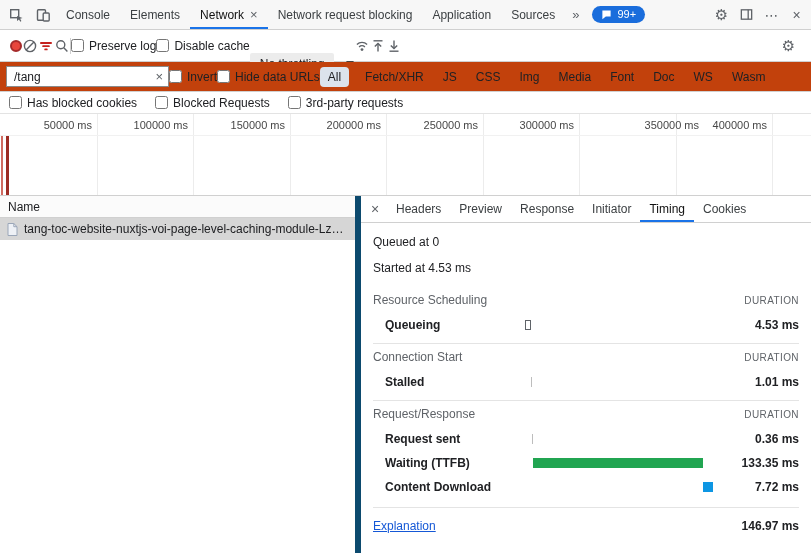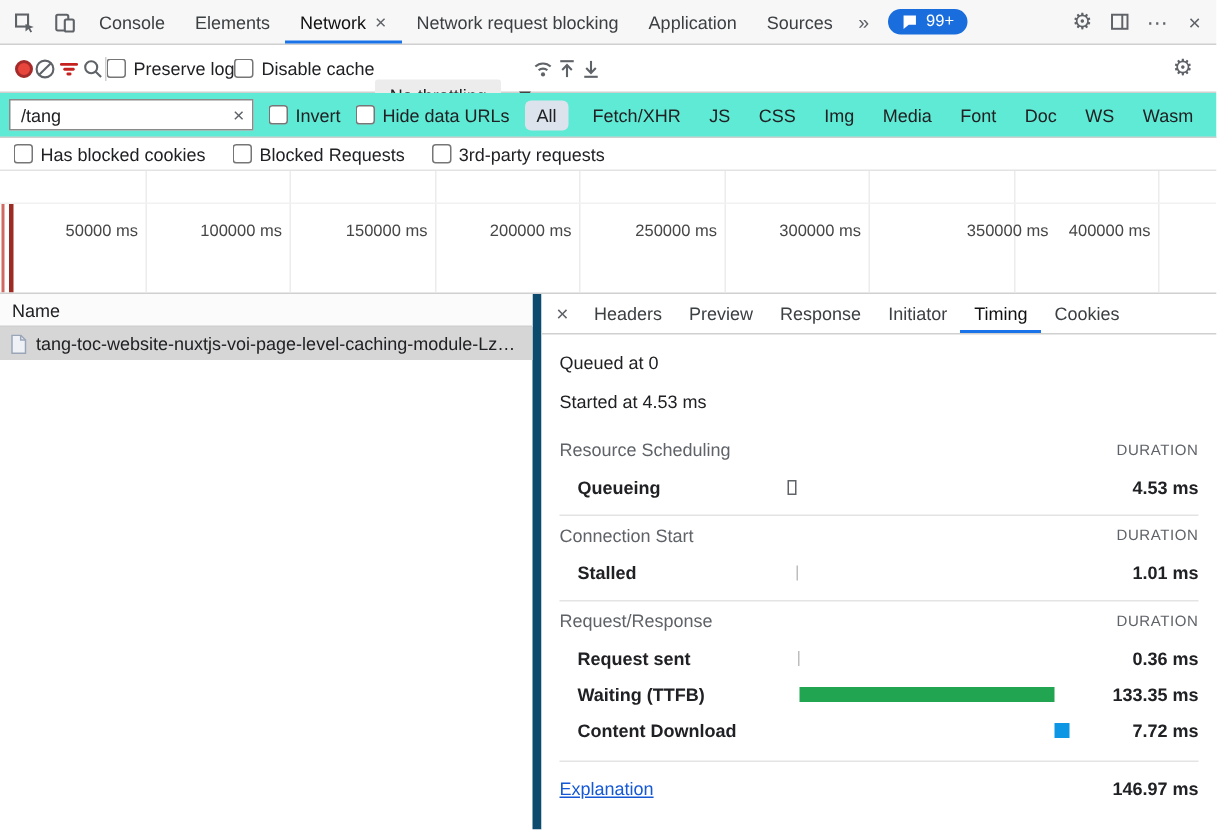--- a/index.html
+++ b/index.html
@@ -28,36 +28,36 @@
   .checkbox-label { display:flex; align-items:center; gap:5px; white-space:nowrap; cursor:default; }
   input[type=checkbox] { width:13px; height:13px; margin:0; }
   .throttle { display:flex; align-items:center; gap:12px;margin-top:36px; }
   .throttle-box { background:#ececec; padding:4px 10px; border-radius:2px; white-space:nowrap; }
   .caret { width:0; height:0; border-left:4px solid transparent; border-right:4px solid transparent; border-top:5px solid #444; }
   .icon16 { width:16px; height:16px; color:#5f6368; flex:none; }
   .push-right { margin-left:auto; }
   .gear-glyph { font-size:15px; color:#5f6368; }
 
   
-  .filterbar { height:30px; flex:none; display:flex; align-items:center; gap:10px; padding:0 6px; background:#5eead4; border-bottom:1px solid #d0d0d0; }
+  .filterbar { height:30px; flex:none; display:flex; align-items:center; gap:0; padding:0 6px; background:#c2410c; border-bottom:1px solid #d0d0d0; }
   .filter-input-wrap { display:flex; align-items:center; width:163px; height:21px; border:1px solid #8a8a8a; background:#fff; padding:0 5px; }
   .filter-input { border:none; outline:none; flex:1; min-width:0; font:inherit; color:#202124; background:transparent; }
   .clear-x { color:#5f6368; font-size:13px; line-height:1; }
   .type-chips { display:flex; align-items:center; gap:13px; white-space:nowrap; }
   .type-chip { padding:3px 3px; border-radius:4px; color:#202124; cursor:default; }
   .type-chip.selected { background:#dce3ec; padding:3px 8px; }
 
   
   .blockedbar { height:22px; flex:none; display:flex; align-items:center; gap:18px; padding:0 9px; background:#fff; border-bottom:1px solid #e3e3e3; }
 
   
   .overview { position:relative; height:82px; flex:none; background:#fff; border-bottom:1px solid #d0d0d0; overflow:hidden; }
   .gridline { position:absolute; top:0; bottom:0; width:1px; background:#ececec; }
   .g1{left:97px}.g2{left:193px}.g3{left:290px}.g4{left:386px}.g5{left:483px}.g6{left:579px}.g7{left:676px}.g8{left:772px}
-  .tl-label { position:absolute; top:5px; transform:translateX(-100%); padding-right:5px; font-size:11px; color:#474747; white-space:nowrap;margin-top:29px; }
+  .tl-label { position:absolute; top:5px; transform:translateX(-100%); padding-right:5px; font-size:11px; color:#474747; white-space:nowrap; }
   .l1{left:97px}.l2{left:193px}.l3{left:290px}.l4{left:386px}.l5{left:483px}.l6{left:579px}.l7{left:704px}.l8{left:772px}
   .ruler-sep { position:absolute; left:0; right:0; top:21px; height:1px; background:#f1f1f1; }
   .ov-marker  { position:absolute; left:6px; top:22px; bottom:0; width:3px; background:#9c2b23; }
   .ov-marker2 { position:absolute; left:1px; top:22px; bottom:0; width:2px; background:#d06a60; }
 
   
   .main { flex:1; display:flex; min-height:0; }
   .left-panel { width:361px; flex:none; border-right:6px solid #0c4a6e; display:flex; flex-direction:column; background:#fff; }
   .name-header { height:22px; flex:none; display:flex; align-items:center; padding:0 8px; background:#fbfbfb; border-bottom:1px solid #d0d0d0; }
   .req-row { height:22px; flex:none; display:flex; align-items:center; gap:6px; padding:0 7px; background:#d6d6d6; }

